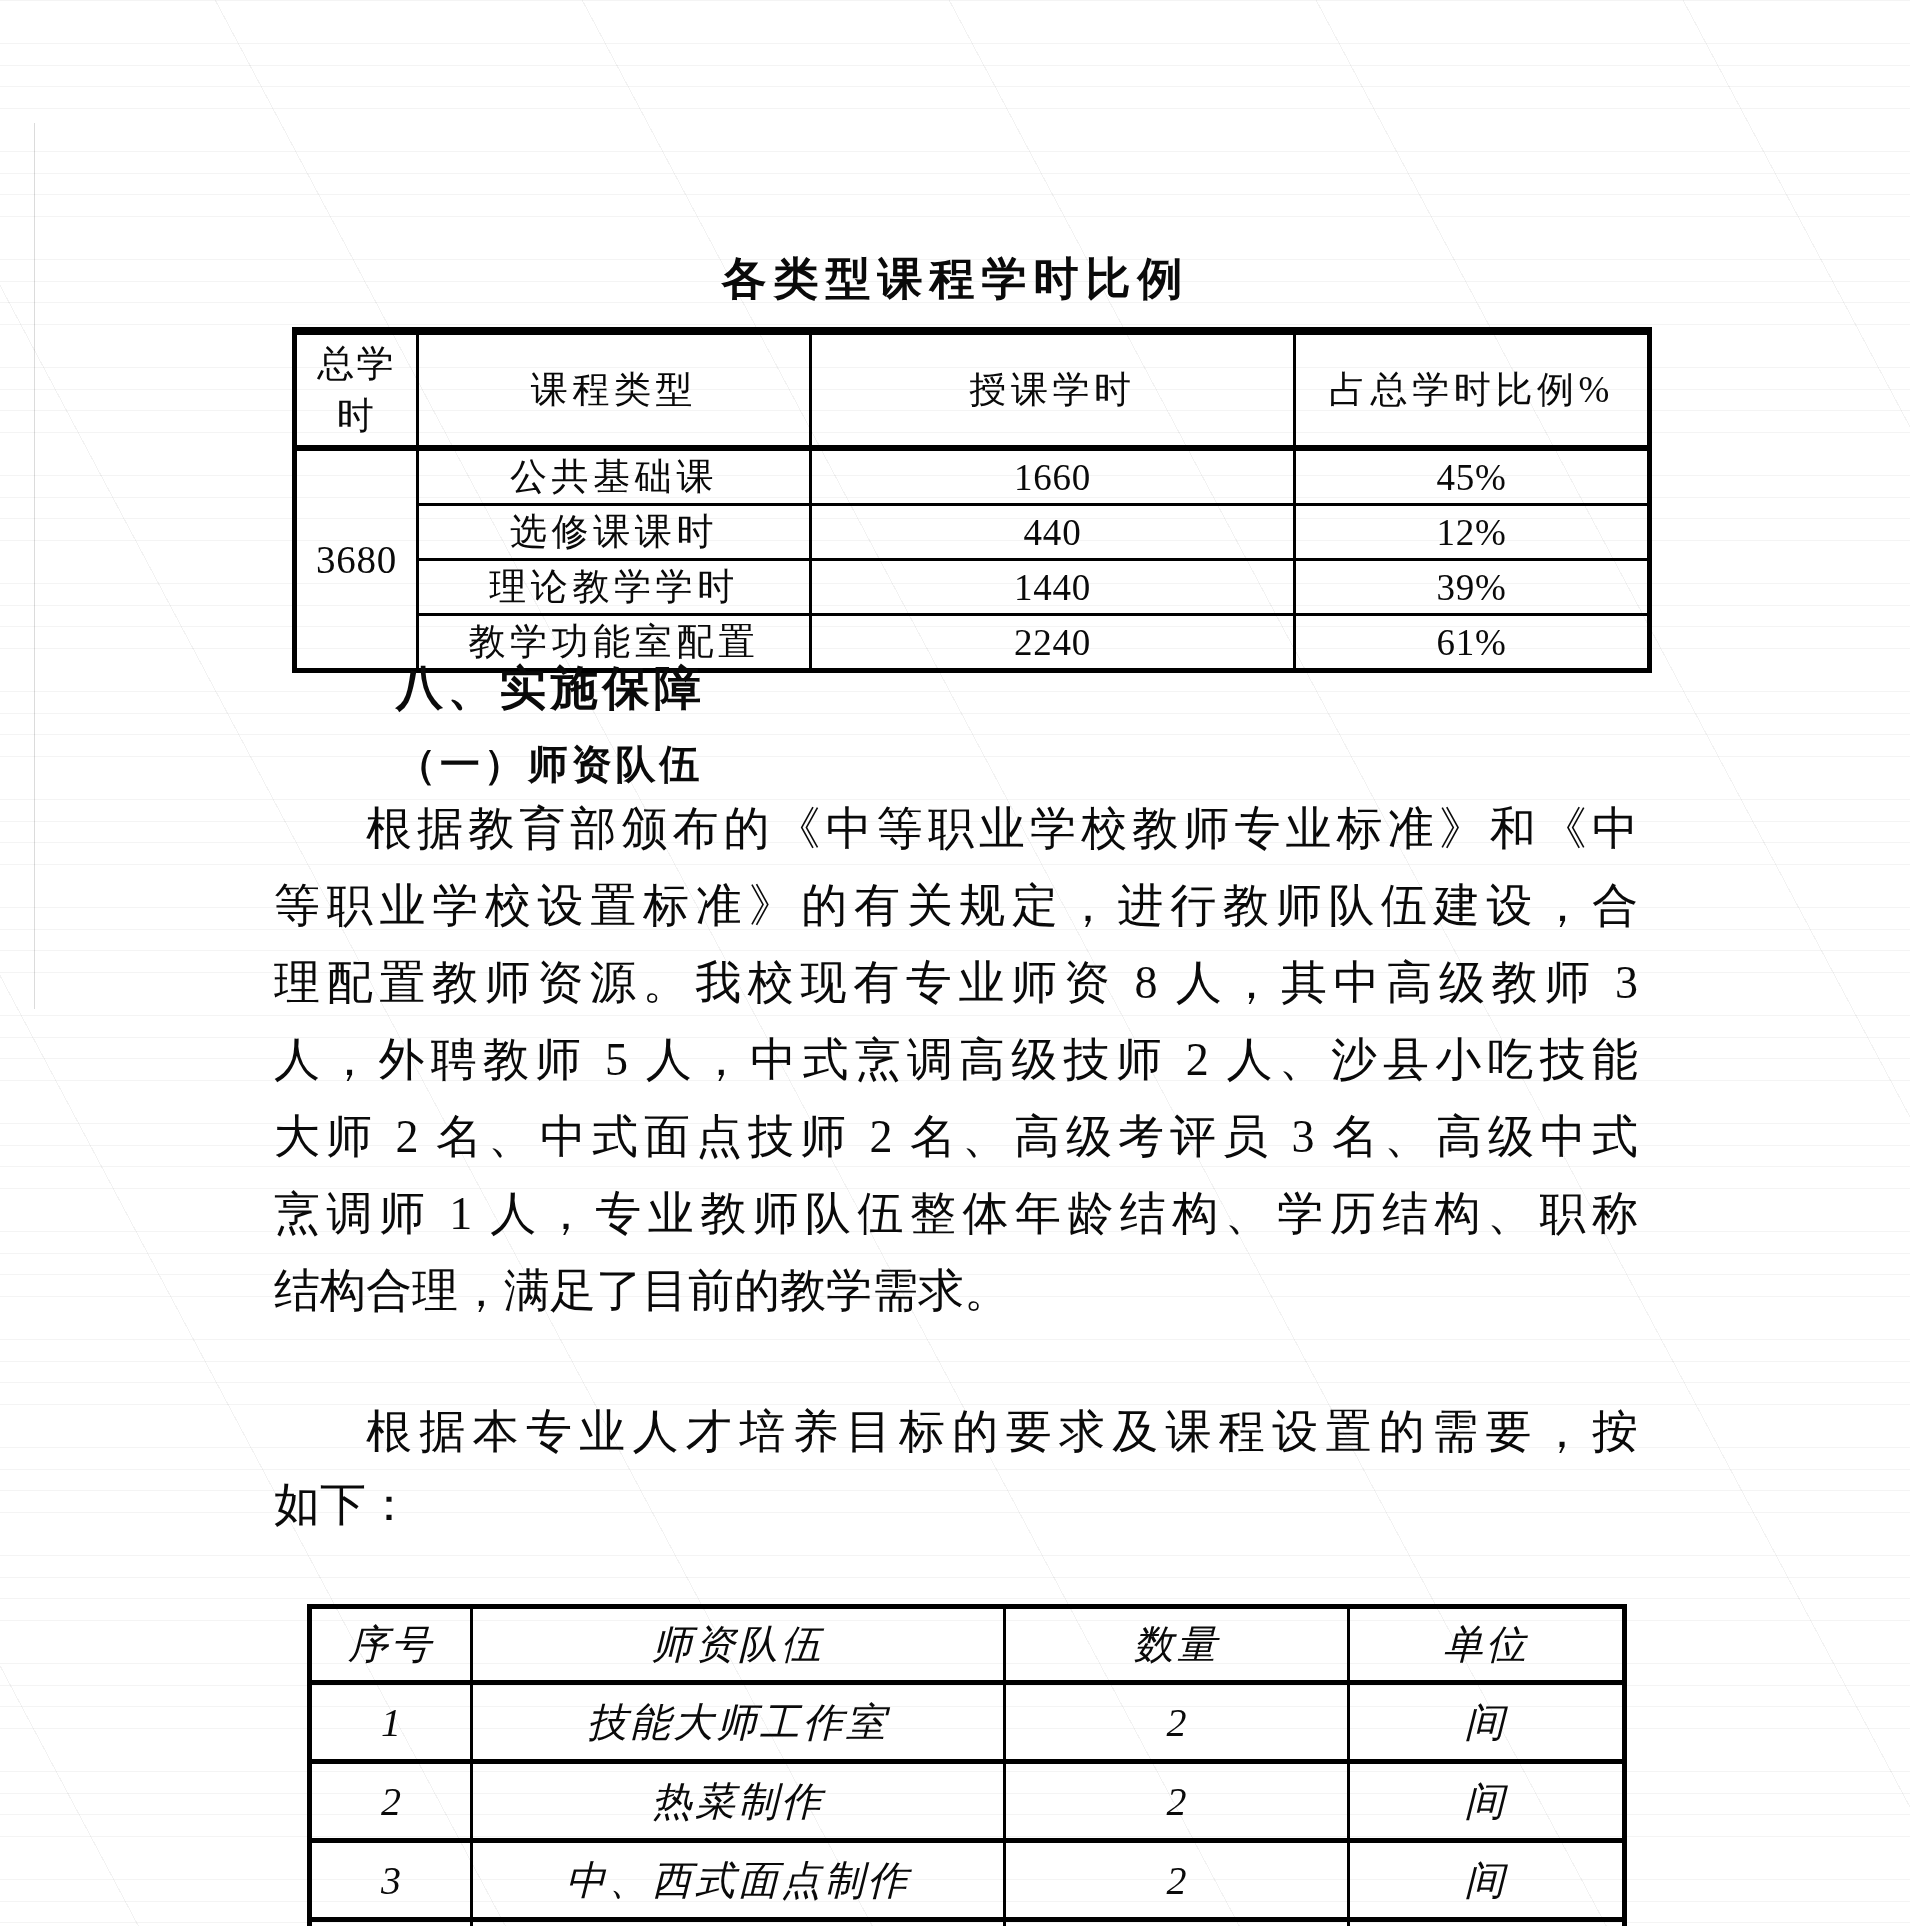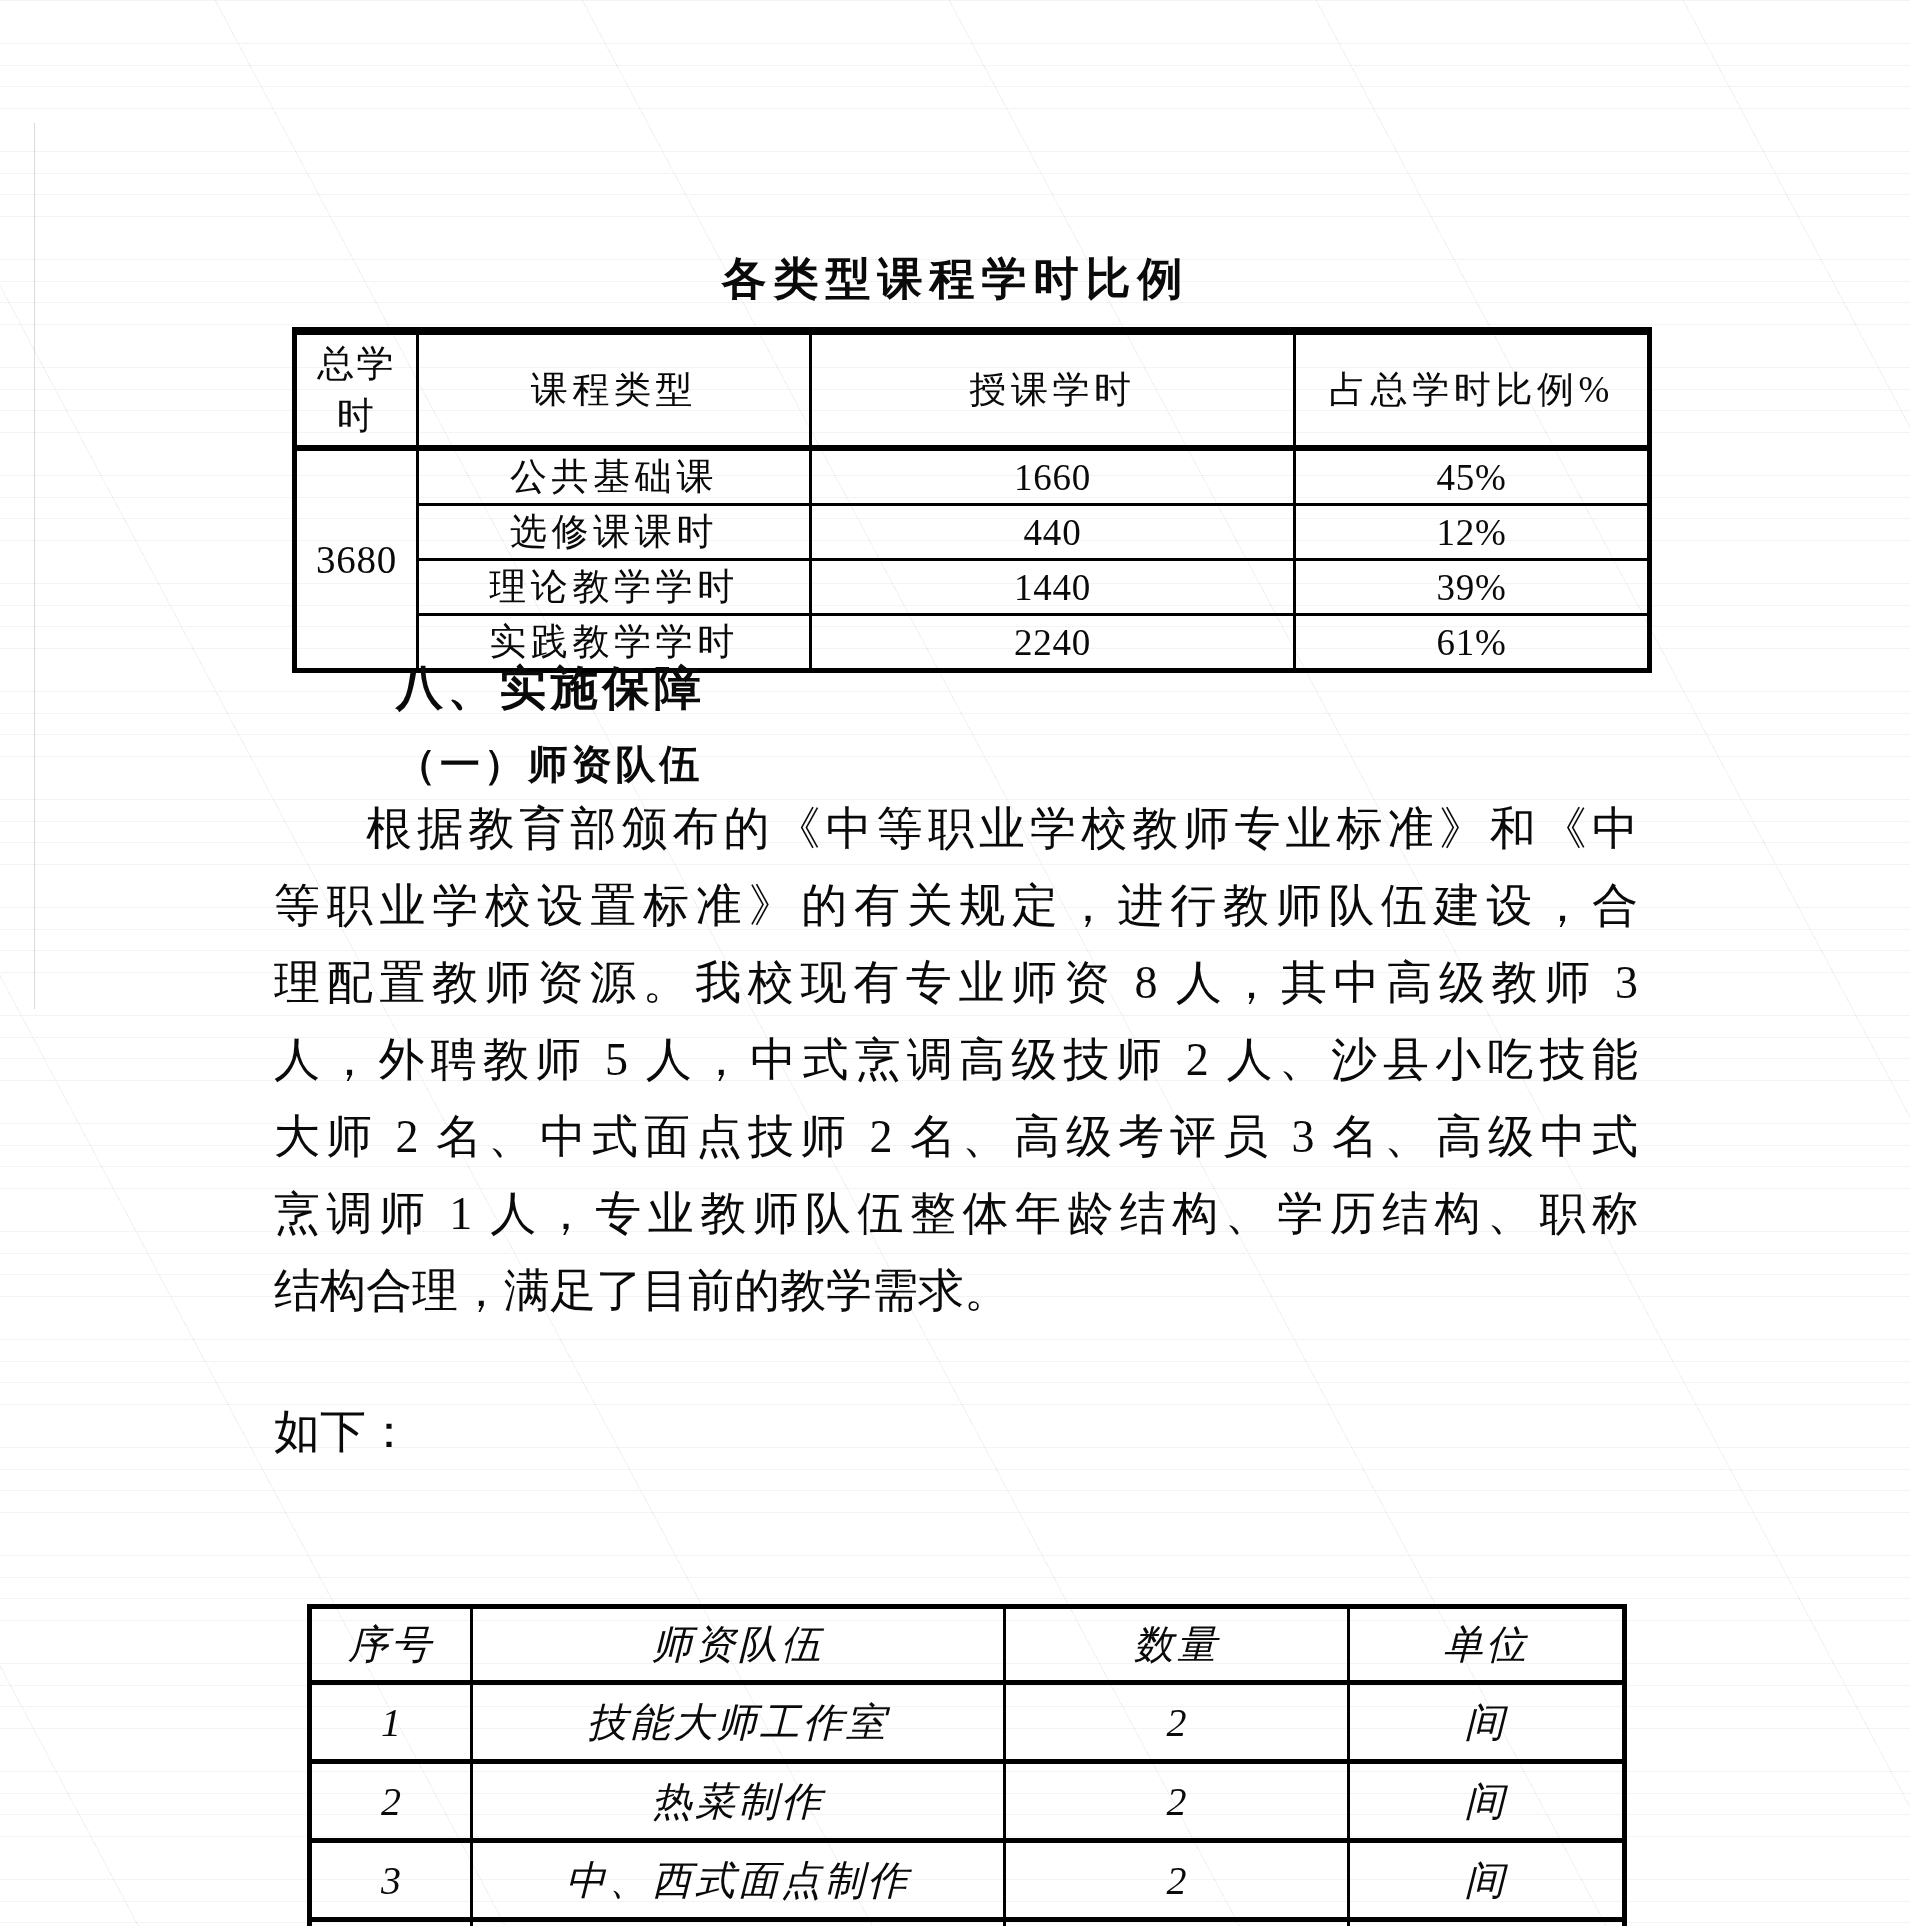--- a/index.html
+++ b/index.html
@@ -120,21 +120,21 @@
         <td>选修课课时</td>
         <td class="num">440</td>
         <td class="num">12%</td>
       </tr>
       <tr class="data">
         <td>理论教学学时</td>
         <td class="num">1440</td>
         <td class="num">39%</td>
       </tr>
       <tr class="data">
-        <td>实践教学学时</td>
+        <td>教学功能室配置</td>
         <td class="num">2240</td>
         <td class="num">61%</td>
       </tr>
     </tbody>
   </table>
 
   <div class="h-sec">八、实施保障</div>
   <div class="h-sub one">（一）师资队伍</div>
 
   <div class="para p1">
@@ -142,20 +142,21 @@
     <div class="line jl">等职业学校设置标准》的有关规定，进行教师队伍建设，合</div>
     <div class="line jl">理配置教师资源。我校现有专业师资 8 人，其中高级教师 3</div>
     <div class="line jl">人，外聘教师 5 人，中式烹调高级技师 2 人、沙县小吃技能</div>
     <div class="line jl">大师 2 名、中式面点技师 2 名、高级考评员 3 名、高级中式</div>
     <div class="line jl">烹调师 1 人，专业教师队伍整体年龄结构、学历结构、职称</div>
     <div class="line">结构合理，满足了目前的教学需求。</div>
   </div>
 
 
   <div class="para p2">
+    <div class="line jl indent">根据本专业人才培养目标的要求及课程设置的需要，按</div>
     <div class="line">如下：</div>
   </div>
 
   <table class="t2">
     <colgroup>
       <col style="width:162px">
         <col style="width:533px">
         <col style="width:344px">
         <col style="width:276px">
     </colgroup>

